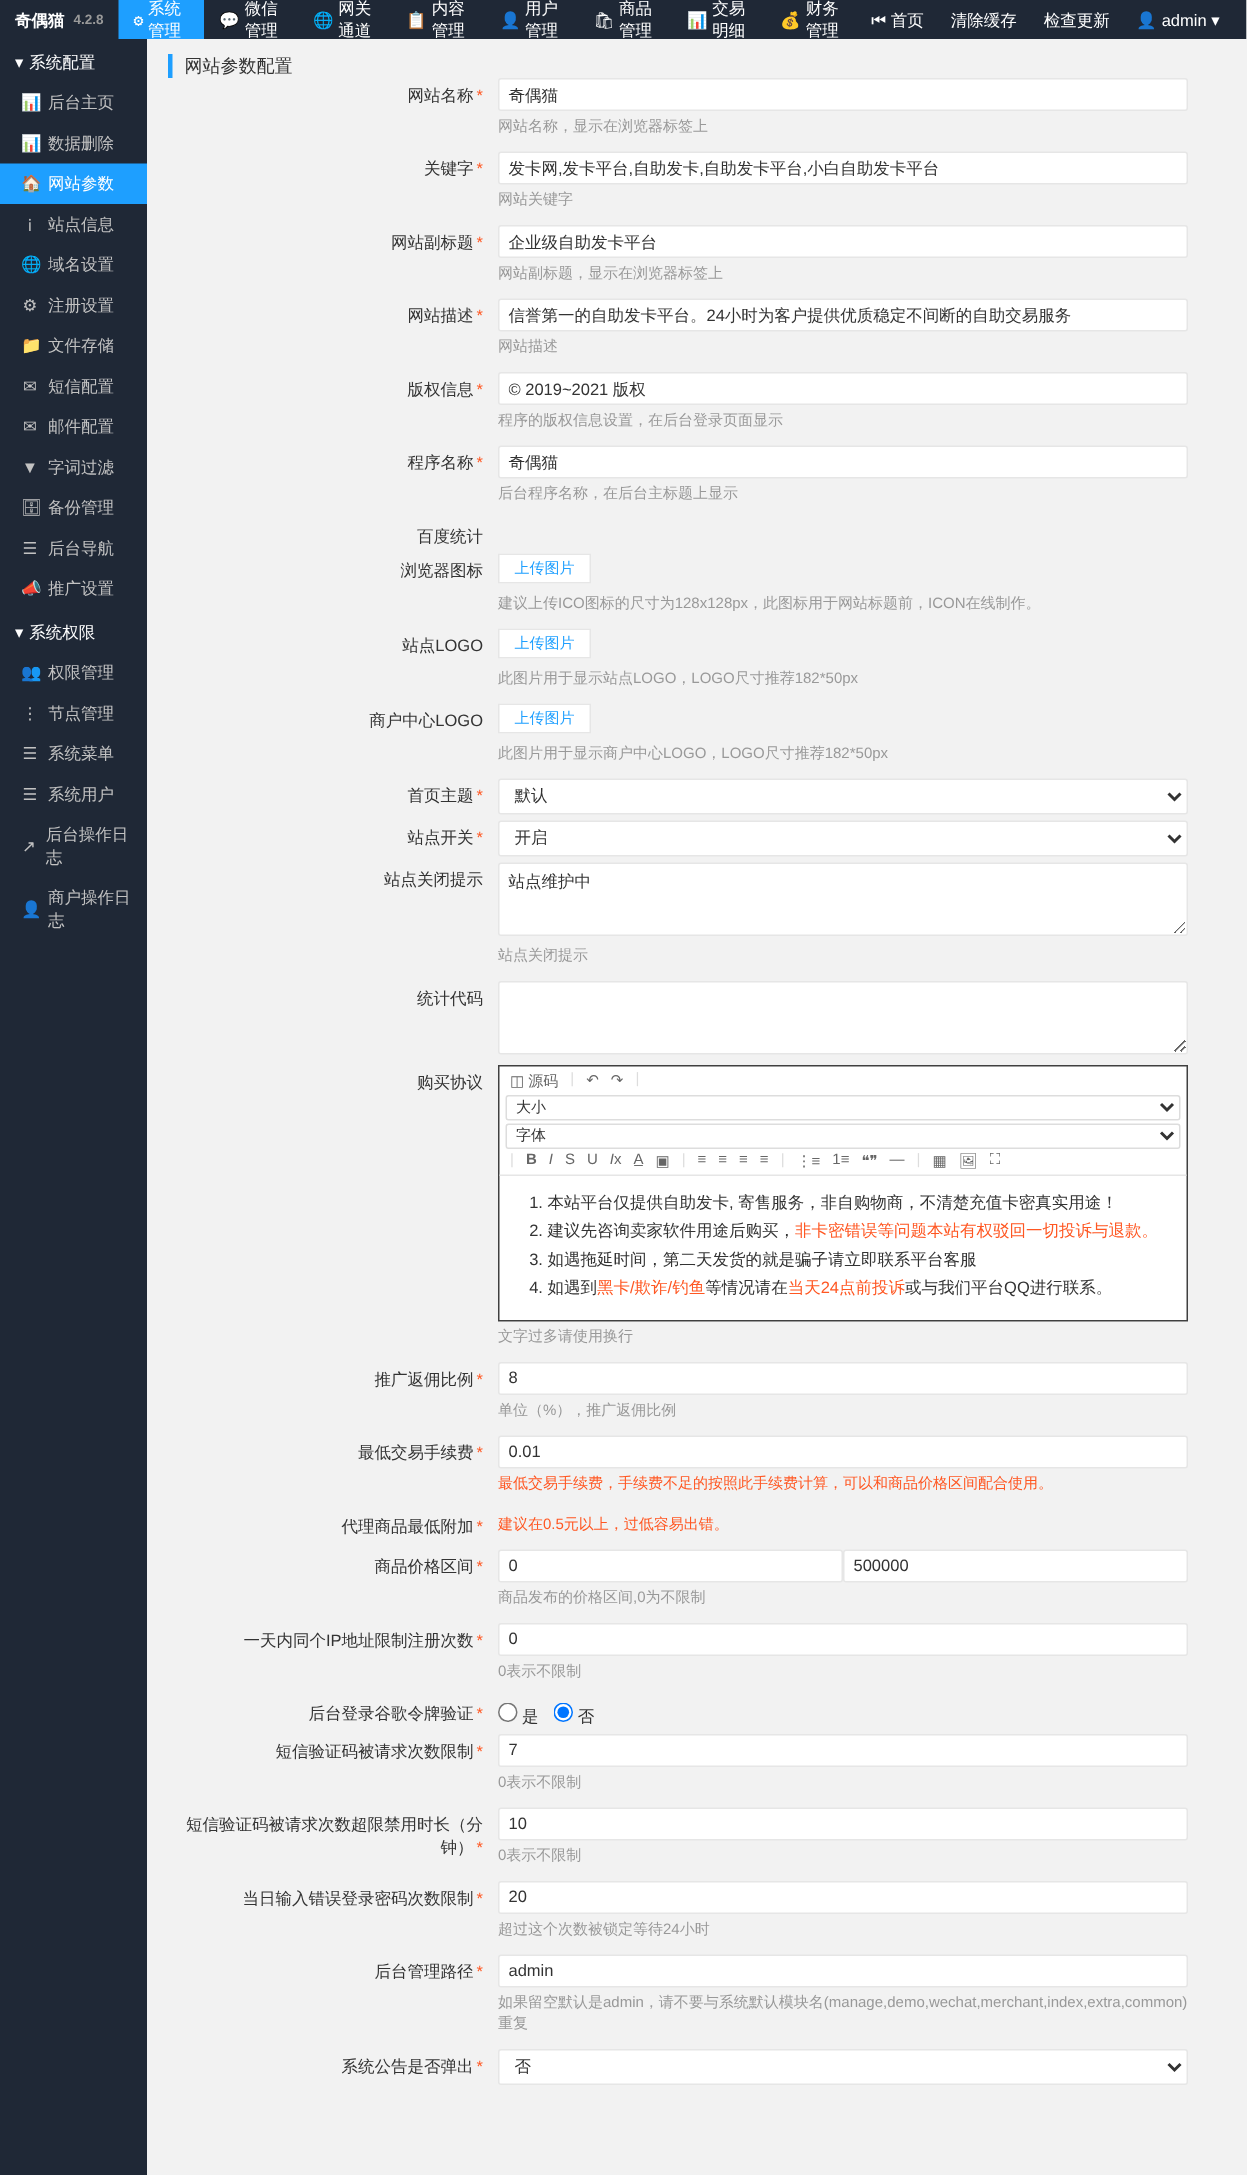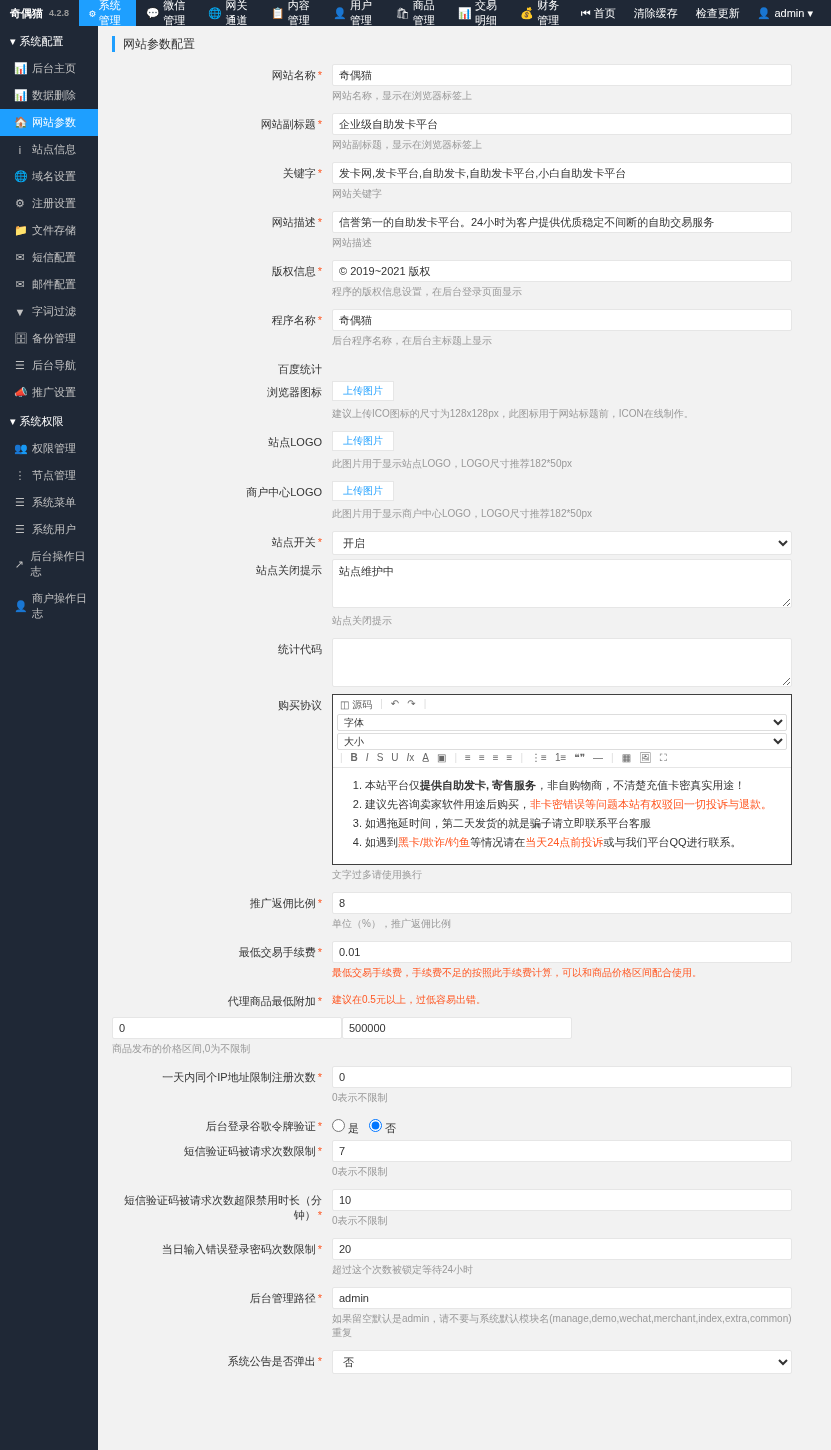--- a/index.html
+++ b/index.html
@@ -12,21 +12,21 @@
 .topnav a.active{background:#1e9fff}
 .toplinks{display:flex;gap:2px;padding-right:10px}
 .toplinks a{padding:0 8px;height:26px;display:flex;align-items:center;color:#fff;text-decoration:none;gap:3px}
 .layout{display:flex;min-height:calc(100vh - 26px)}
 .sidebar{width:98px;background:#1f2836;color:#c2c2c2;font-size:11px;flex-shrink:0}
 .sb-hdr{padding:8px 10px 6px;color:#fff;display:flex;align-items:center;gap:4px;font-size:11px}
 .sb-item{padding:6px 10px 6px 14px;display:flex;align-items:center;gap:6px;cursor:pointer}
 .sb-item.active{background:#1e9fff;color:#fff}
 .sb-item .ico{width:12px;display:inline-block;text-align:center}
 .main{flex:1;padding:10px 14px}
-.panel-title{font-size:12px;color:#333;border-left:3px solid #1e9fff;padding-left:8px;margin-bottom:12px;height:16px;line-height:16px}
+.panel-title{font-size:12px;color:#333;border-left:3px solid #1e9fff;padding-left:8px;margin-bottom:0;height:16px;line-height:16px}
 .form{background:transparent}
 .row{display:flex;margin-bottom:4px}
 .lbl{width:220px;text-align:right;padding:4px 10px 0 0;color:#333;font-size:11px;flex-shrink:0}
 .req{color:#ff5722;margin-left:2px}
 .ctl{flex:1;max-width:460px}
 .ctl input[type=text],.ctl textarea,.ctl select{width:100%;border:1px solid #e6e6e6;padding:4px 6px;font-size:11px;border-radius:2px;background:#fff;color:#333}
 .ctl textarea{resize:vertical}
 .hint{color:#999;font-size:10px;margin-top:3px;margin-bottom:6px}
 .hint .link{color:#1e9fff}
 .hint.red{color:#ff5722}
@@ -36,21 +36,21 @@
 .radio-grp{display:flex;gap:10px;padding-top:4px;font-size:11px}
 .editor{border:1px solid #404040;background:#fff}
 .ed-tb{border-bottom:1px solid #e6e6e6;padding:3px 4px;display:flex;gap:2px;flex-wrap:wrap;font-size:10px}
 .ed-tb span{padding:0 3px;color:#666}
 .ed-tb .sep{color:#ddd}
 .ed-tb select{border:1px solid #ddd;font-size:10px;padding:1px 2px}
 .ed-body{padding:10px 14px;font-size:11px;min-height:80px}
 .ed-body ol{padding-left:18px}
 .ed-body li{margin-bottom:4px}
 .ed-body .r{color:#ff5722}
-.ed-body b{font-weight:bold}
+.ed-body b{font-weight:normal}
 .icon{font-family:monospace}
 </style>
 </head>
 <body>
 
 <div class="topbar">
   <div class="brand">
     <span>奇偶猫</span>
     <span class="ver">4.2.8</span>
   </div>
@@ -194,28 +194,28 @@
       </div>
     </div>
   <div class="main">
     <div class="panel-title">网站参数配置</div>
     <div class="form" id="form">
         <div class="row">
           <div class="lbl">网站名称<span class="req">*</span></div>
           <div class="ctl"><input type="text" value="奇偶猫" style=""><div class="hint">网站名称，显示在浏览器标签上</div></div>
         </div>
         <div class="row">
+          <div class="lbl">关键字<span class="req">*</span></div>
+          <div class="ctl"><input type="text" value="发卡网,发卡平台,自助发卡,自助发卡平台,小白自助发卡平台" style=""><div class="hint">网站关键字</div></div>
+        </div>
+        <div class="row">
           <div class="lbl">网站副标题<span class="req">*</span></div>
           <div class="ctl"><input type="text" value="企业级自助发卡平台" style=""><div class="hint">网站副标题，显示在浏览器标签上</div></div>
         </div>
         <div class="row">
-          <div class="lbl">关键字<span class="req">*</span></div>
-          <div class="ctl"><input type="text" value="发卡网,发卡平台,自助发卡,自助发卡平台,小白自助发卡平台" style=""><div class="hint">网站关键字</div></div>
-        </div>
-        <div class="row">
           <div class="lbl">网站描述<span class="req">*</span></div>
           <div class="ctl"><input type="text" value="信誉第一的自助发卡平台。24小时为客户提供优质稳定不间断的自助交易服务" style=""><div class="hint">网站描述</div></div>
         </div>
         <div class="row">
           <div class="lbl">版权信息<span class="req">*</span></div>
           <div class="ctl"><input type="text" value="© 2019~2021 版权" style=""><div class="hint">程序的版权信息设置，在后台登录页面显示</div></div>
         </div>
         <div class="row">
           <div class="lbl">程序名称<span class="req">*</span></div>
           <div class="ctl"><input type="text" value="奇偶猫" style=""><div class="hint">后台程序名称，在后台主标题上显示</div></div>
@@ -227,20 +227,24 @@
           <div class="lbl">浏览器图标</div>
           <div class="ctl"><span class="upload-btn">上传图片</span><div class="hint">建议上传ICO图标的尺寸为128x128px，此图标用于网站标题前，ICON在线制作。</div></div>
         </div>
         <div class="row">
           <div class="lbl">站点LOGO</div>
           <div class="ctl"><span class="upload-btn">上传图片</span><div class="hint">此图片用于显示站点LOGO，LOGO尺寸推荐182*50px</div></div>
         </div>
         <div class="row">
           <div class="lbl">商户中心LOGO</div>
           <div class="ctl"><span class="upload-btn">上传图片</span><div class="hint">此图片用于显示商户中心LOGO，LOGO尺寸推荐182*50px</div></div>
+        </div>
+        <div class="row">
+          <div class="lbl">首页主题<span class="req">*</span></div>
+          <div class="ctl"><select><option>默认</option></select></div>
         </div>
         <div class="row">
           <div class="lbl">站点开关<span class="req">*</span></div>
           <div class="ctl"><select><option>开启</option></select></div>
         </div>
         <div class="row">
           <div class="lbl">站点关闭提示</div>
           <div class="ctl"><textarea rows="3" style="">站点维护中</textarea><div class="hint">站点关闭提示</div></div>
         </div>
         <div class="row">
@@ -250,22 +254,22 @@
         <div class="row">
           <div class="lbl">购买协议</div>
           <div class="ctl">
             <div class="editor">
               <div class="ed-tb">
                 <span>◫ 源码</span>
                 <span class="sep">|</span>
                 <span>↶</span>
                 <span>↷</span>
                 <span class="sep">|</span>
+                <select><option>大小</option></select>
                 <select><option>字体</option></select>
-                <select><option>大小</option></select>
                 <span class="sep">|</span>
                 <span><b>B</b></span>
                 <span><i>I</i></span>
                 <span>S</span>
                 <span>U</span>
                 <span><i>I</i>x</span>
                 <span>A̲</span>
                 <span>▣</span>
                 <span class="sep">|</span>
                 <span>≡</span>
@@ -300,20 +304,21 @@
         </div>
         <div class="row">
           <div class="lbl">最低交易手续费<span class="req">*</span></div>
           <div class="ctl"><input type="text" value="0.01" style=""><div class="hint red">最低交易手续费，手续费不足的按照此手续费计算，可以和商品价格区间配合使用。</div></div>
         </div>
         <div class="row">
           <div class="lbl">代理商品最低附加<span class="req">*</span></div>
           <div class="ctl"><div class="hint red">建议在0.5元以上，过低容易出错。</div></div>
         </div>
         <div class="row">
+          <div class="lbl">商品价格区间<span class="req">*</span></div>
           <div class="ctl">
             <div class="range">
               <input type="text" value="0" style="">
               <input type="text" value="500000" style="">
             </div>
             <div class="hint">商品发布的价格区间,0为不限制</div>
           </div>
         </div>
         <div class="row">
           <div class="lbl">一天内同个IP地址限制注册次数<span class="req">*</span></div>

